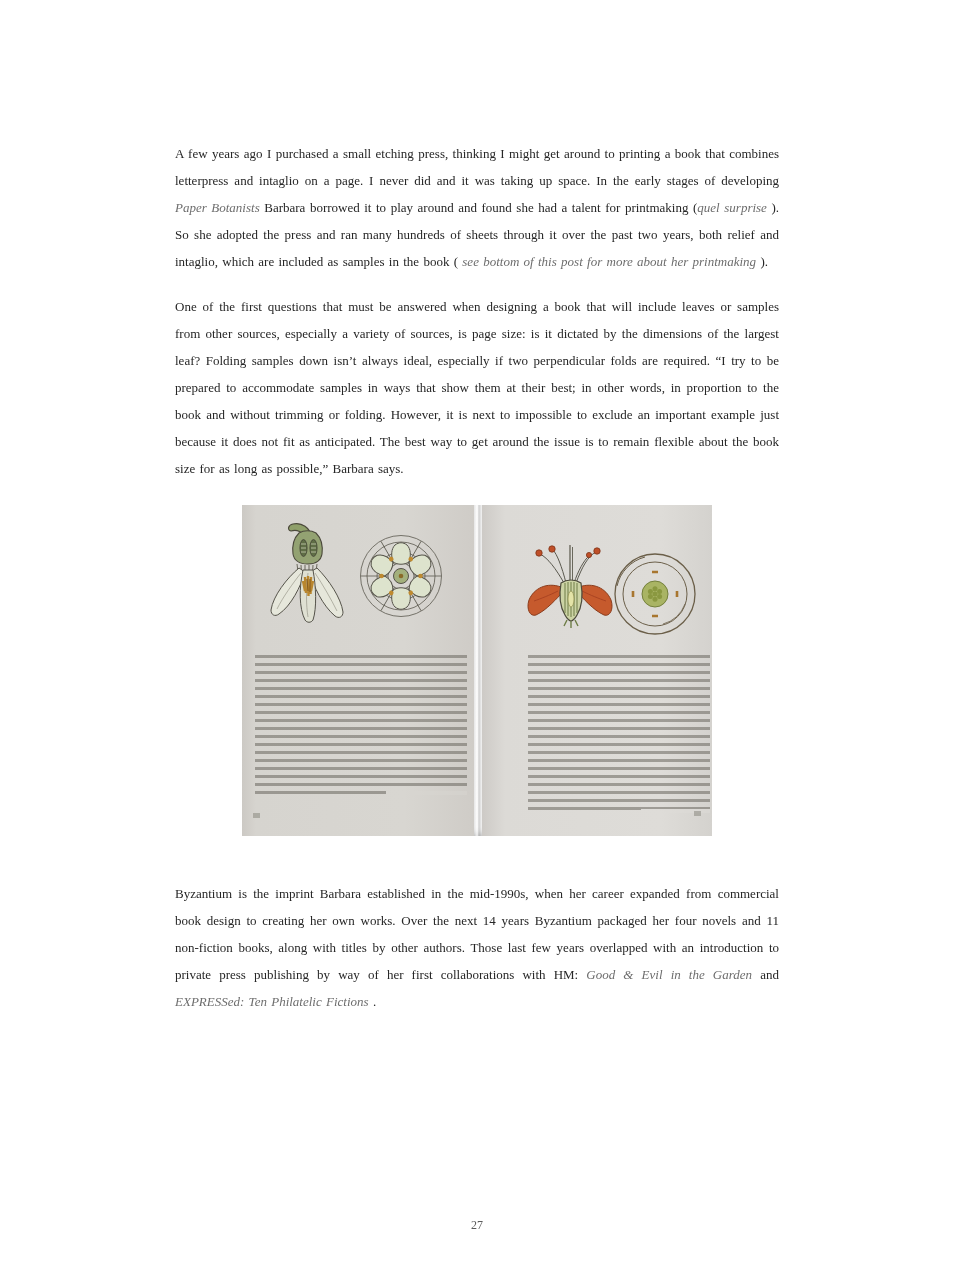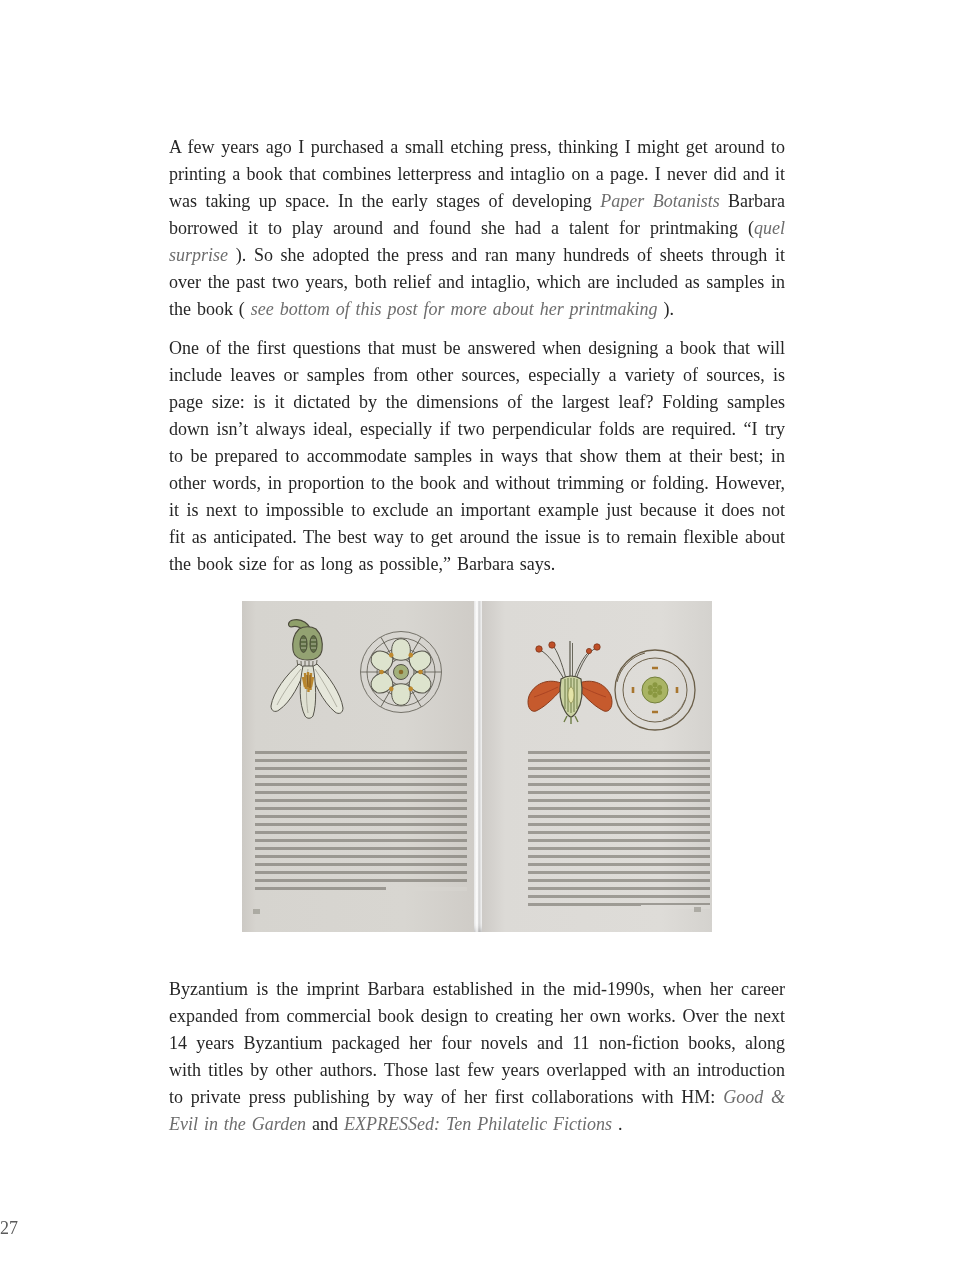--- a/index.html
+++ b/index.html
@@ -2,21 +2,21 @@
 <html><head>
 <meta charset="utf-8">
 <style>
   html,body { margin:0; padding:0; background:#ffffff; }
   .page {
     position:relative; width:954px; height:1276px; background:#ffffff;
     font-family:"Liberation Serif","DejaVu Serif",serif; overflow:hidden;
   }
   .content { position:absolute; left:157px; top:122px; width:640px; }
   .para {
-    margin:12px; font-size:18px; line-height:27px; text-align:justify;
+    margin:18px; font-size:13px; line-height:27px; text-align:justify;
     color:#262626; word-spacing:0.08em;
   }
   .para .it { font-style:italic; color:#6d6d6d; }
 
   
   .book-photo {
     position:relative; width:470px; height:331px; margin:23px auto 44px auto;
     display:flex; box-shadow: inset 0 -5px 7px -3px rgba(0,0,0,0.22);
   }
   .leaf { position:relative; height:100%; }
@@ -44,21 +44,21 @@
     content:""; position:absolute; right:0; bottom:0; width:38%; height:4px; background:#d8d6d1;
   }
   .bp-text-right::after { background:#dedcd8; }
   .bp-folio { position:absolute; width:7px; height:5px; background:#8a887f; opacity:0.55; }
   .bp-folio-left  { left:11px;  top:308px; }
   .bp-folio-right { left:212px; top:306px; }
 
   
   .folio {
     position:absolute; top:1218px; left:0; width:100%;
-    text-align:left; font-size:18px; color:#5a5a5a;
+    text-align:center; font-size:12px; color:#5a5a5a;
   }
 </style>
 </head>
 <body>
 
 <div class="page">
   <div class="content">
 
     <p class="para"><span>A few years ago I purchased a small etching press, thinking I might get around to printing a book that combines letterpress and intaglio on a page. I never did and it was taking up space. In the early stages of developing </span><span class="it">Paper Botanists</span><span> Barbara borrowed it to play around and found she had a talent for printmaking (</span><span class="it">quel surprise</span><span> ). So she adopted the press and ran many hundreds of sheets through it over the past two years, both relief and intaglio, which are included as samples in the book ( </span><span class="it">see bottom of this post for more about her printmaking</span><span> ).</span></p>
 

